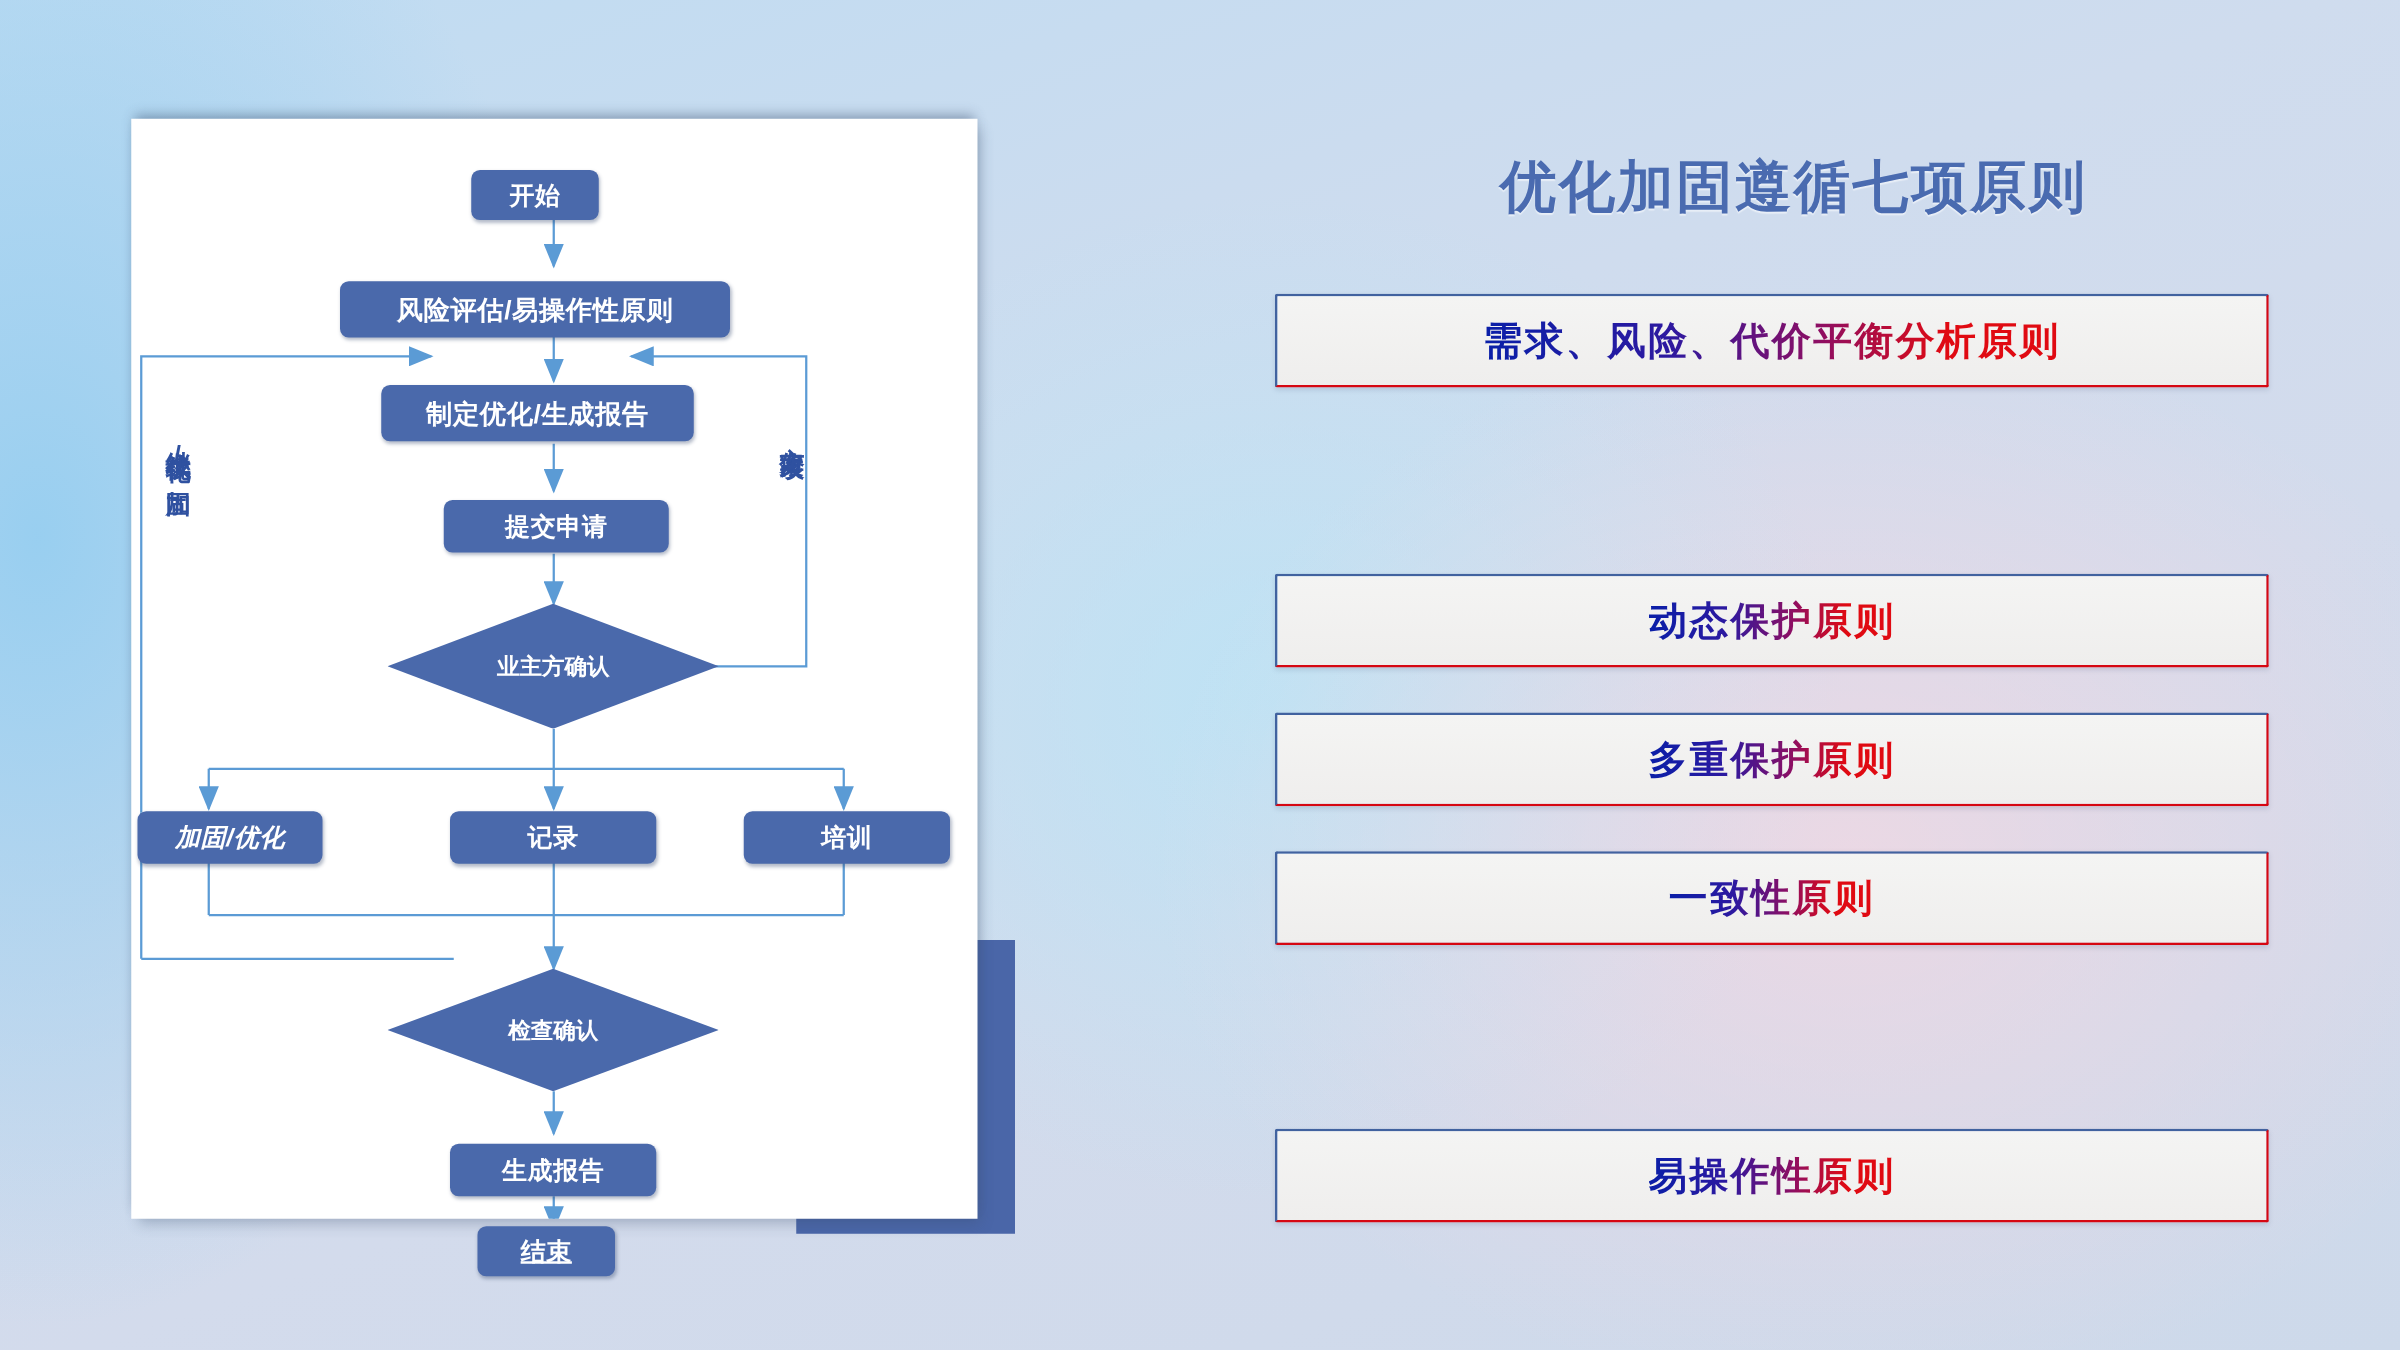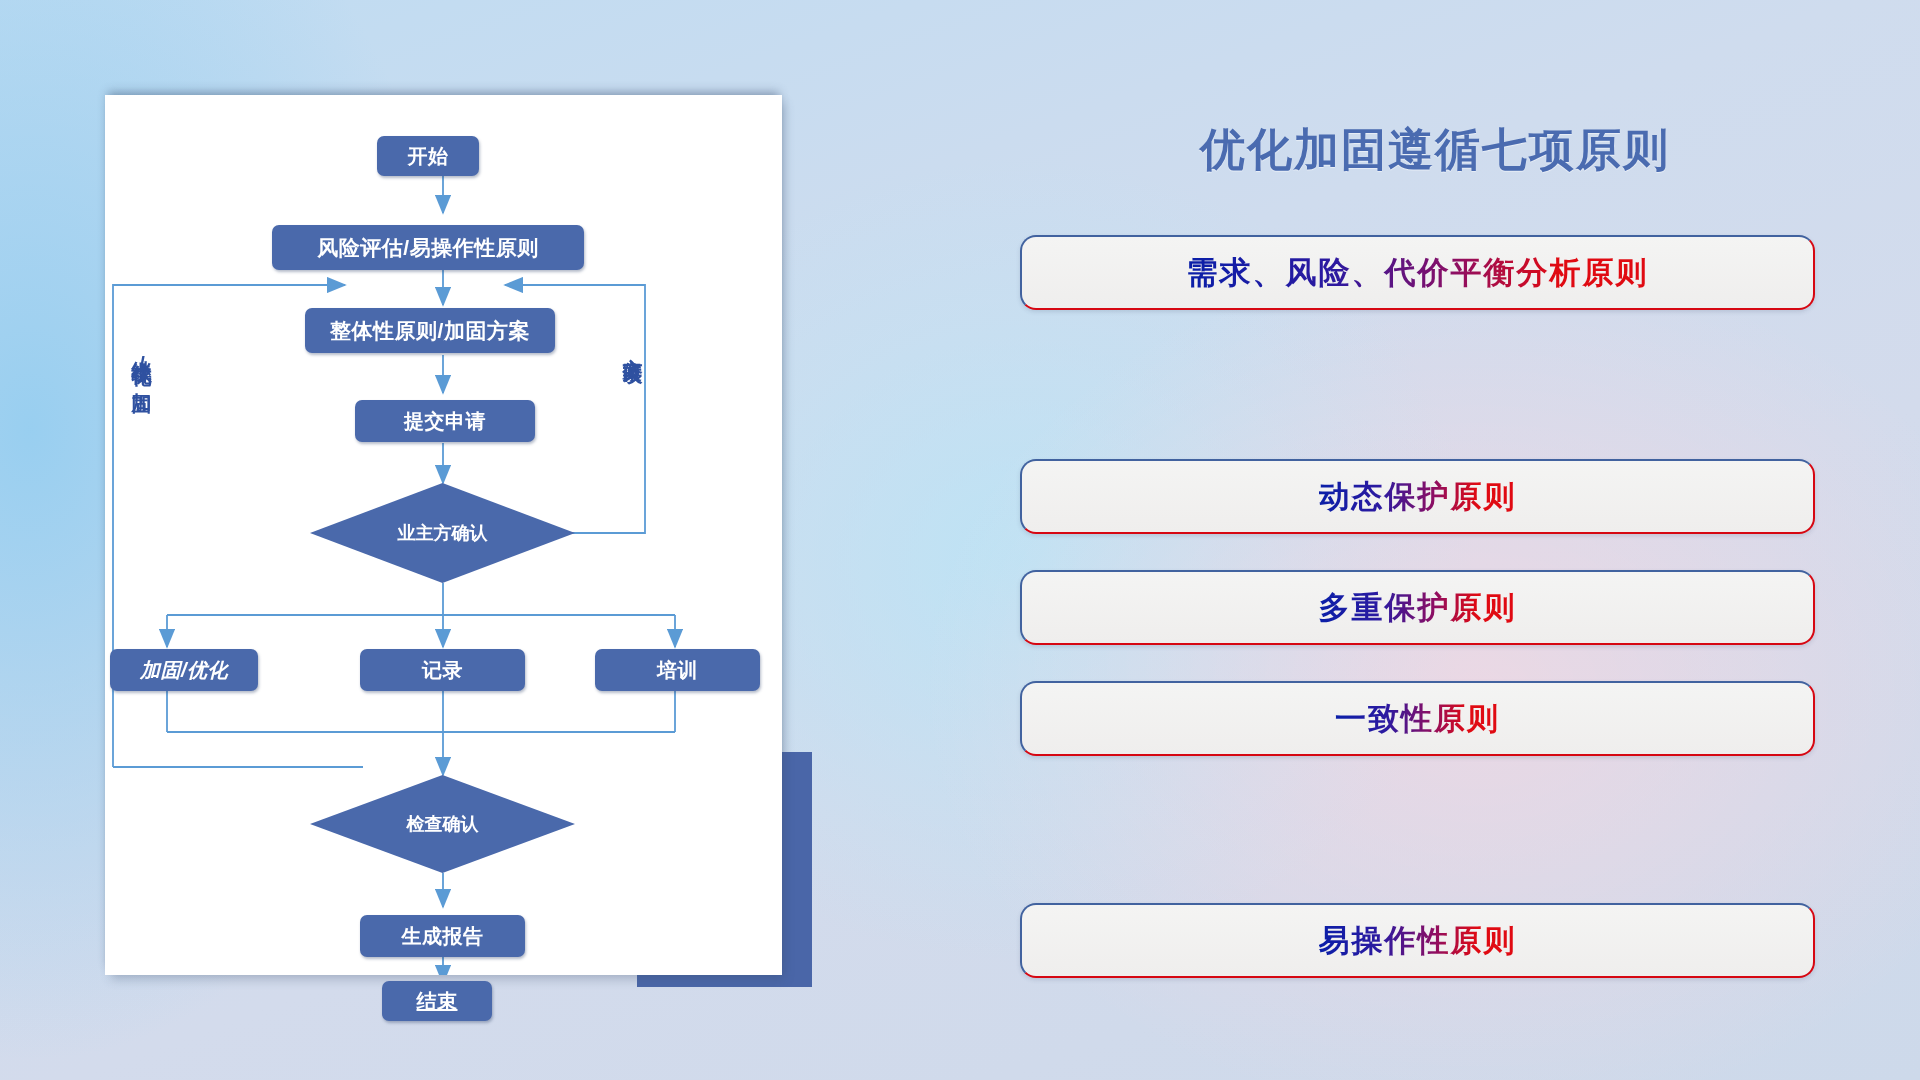--- a/index.html
+++ b/index.html
@@ -50,21 +50,21 @@
 
   
   #right-pane{position:absolute;left:1020px;top:95px;width:830px;height:930px;}
   #right-title{
     position:absolute;left:0;top:25px;width:830px;text-align:center;
     font-size:45px;font-weight:bold;color:#4a6bb0;letter-spacing:2px;
     text-shadow:0 1px 1px rgba(255,255,255,.55);
   }
   .pcard{
     position:absolute;left:0;width:795px;height:75px;
-    border-radius:16px;
+    border-radius:2px;
     background:linear-gradient(180deg,#f4f4f3 0%,#efeeed 100%);
     border-top:2px solid #41629f;
     border-left:2px solid #41629f;
     border-bottom:2px solid #d60712;
     border-right:2px solid #d60712;
     display:flex;align-items:center;justify-content:center;
     box-shadow:0 2px 4px rgba(70,90,120,.18);
     box-sizing:border-box;
   }
   .pcard .ptext{
@@ -120,21 +120,21 @@
 
         <line x1="8" y1="555" x2="8" y2="672"></line>
         <line x1="8" y1="672" x2="258" y2="672"></line>
       </g>
     </svg>
 
     <div class="node" style="left:272px;top:41px;width:102px;height:40px;font-size:20px;">开始</div>
 
     <div class="node" style="left:167px;top:130px;width:312px;height:45px;font-size:21px;">风险评估/易操作性原则</div>
 
-    <div class="node" style="left:200px;top:213px;width:250px;height:45px;font-size:21px;">整体性原则/加固方案</div>
+    <div class="node" style="left:200px;top:213px;width:250px;height:45px;font-size:21px;">制定优化/生成报告</div>
 
     <div class="node" style="left:250px;top:305px;width:180px;height:42px;font-size:20px;">提交申请</div>
 
     <div class="diamond" style="left:205px;top:388px;width:265px;height:100px;font-size:18px;">业主方确认</div>
 
     <div class="node" style="left:5px;top:554px;width:148px;height:42px;font-size:20px;font-style:italic;">加固/优化</div>
 
     <div class="node" style="left:255px;top:554px;width:165px;height:42px;font-size:20px;">记录</div>
 
     <div class="node" style="left:490px;top:554px;width:165px;height:42px;font-size:20px;">培训</div>

